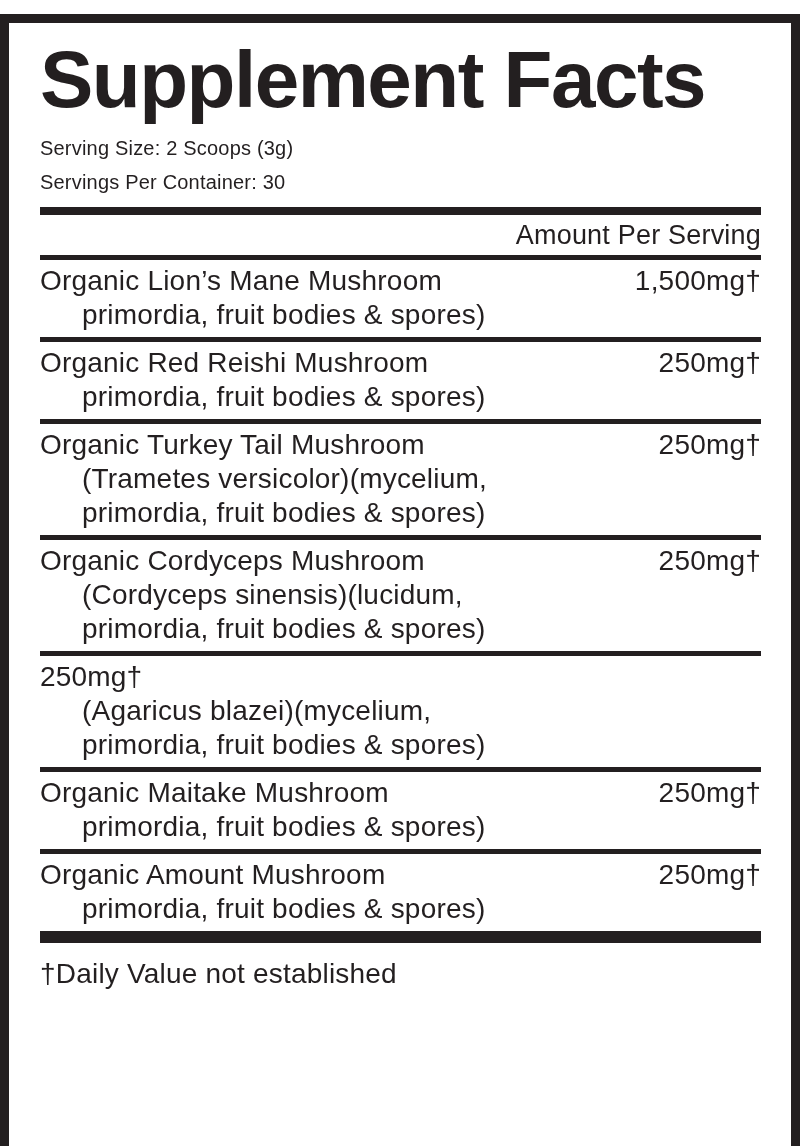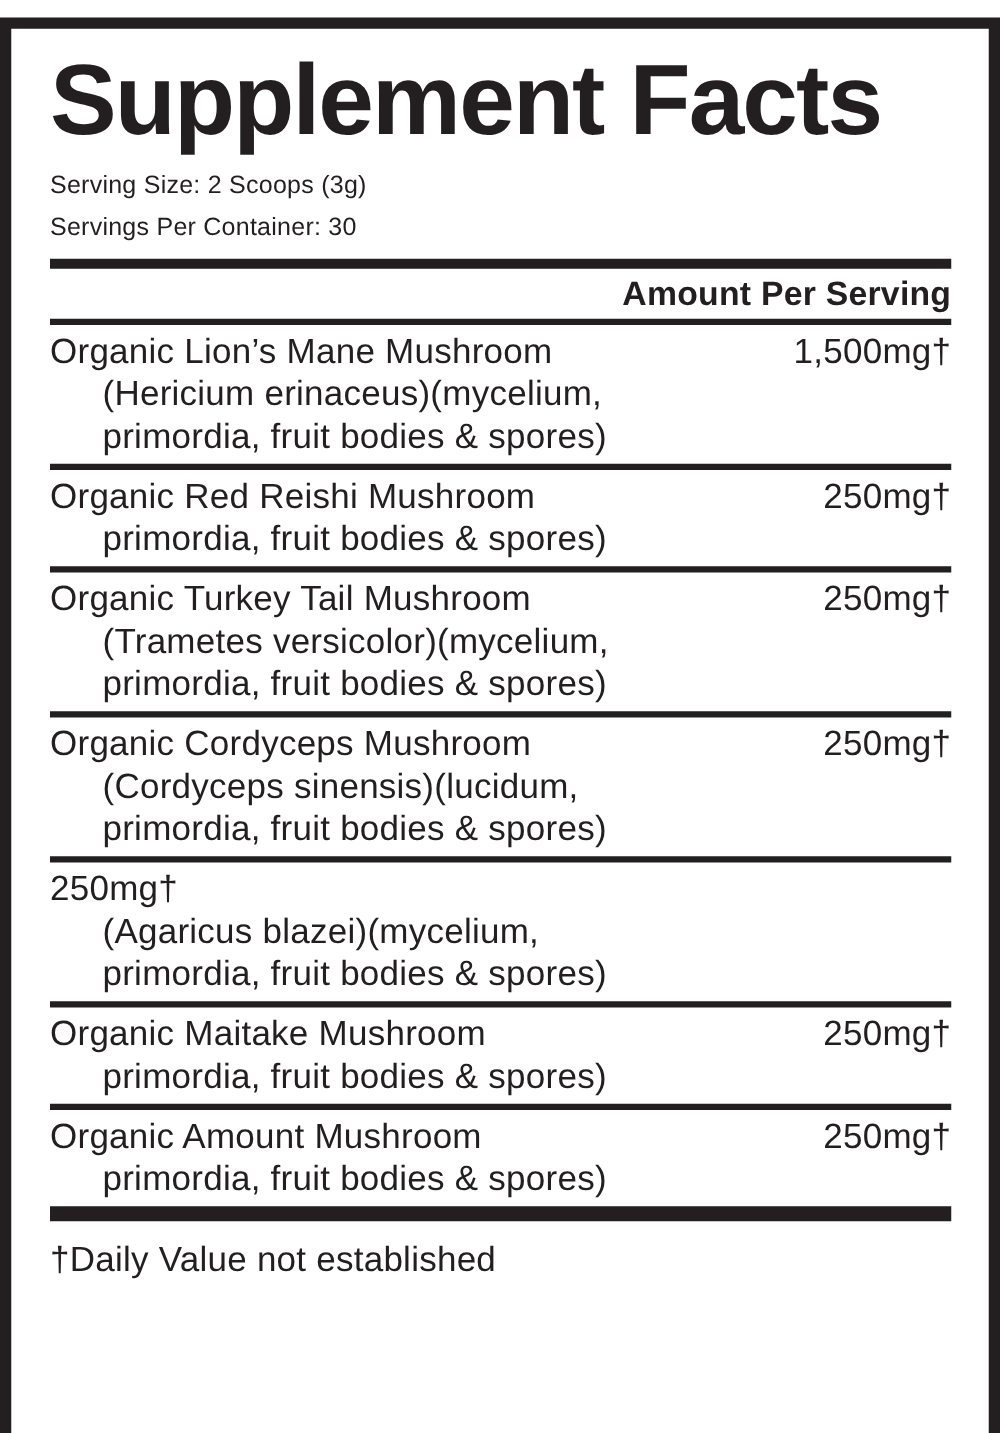--- a/index.html
+++ b/index.html
@@ -30,21 +30,21 @@
   }
   .serving-line {
     font-size: 20px;
     line-height: 34px;
     letter-spacing: 0.2px;
   }
   .bar { background: var(--ink, #231f20); }
   .bar-thick-top { height: 8px; margin-top: 8px; }
   .amount-header {
     font-size: 27px;
-    font-weight: bold;
+    font-weight: normal;
     line-height: 40px;
     text-align: right;
     letter-spacing: 0.2px;
   }
   .bar-medium { height: 5px; }
   .row {
     padding: 4px 0 5px;
     font-size: 28px;
     line-height: 34px;
     letter-spacing: 0.2px;
@@ -80,21 +80,20 @@
   <div class="amount-header">Amount Per Serving</div>
 
   <div class="bar bar-medium"></div>
 
   <div id="rows">
   <div class="row">
     <div class="row-head">
       <span class="row-name">Organic Lion’s Mane Mushroom</span>
       <span class="row-amount">1,500mg†</span>
     </div>
-    <div class="row-sub">(Hericium erinaceus)(mycelium,</div>
     <div class="row-sub">primordia, fruit bodies &amp; spores)</div>
   </div>
   <div class="bar row-sep"></div>
 
   <div class="row">
     <div class="row-head">
       <span class="row-name">Organic Red Reishi Mushroom</span>
       <span class="row-amount">250mg†</span>
     </div>
     <div class="row-sub">primordia, fruit bodies &amp; spores)</div>

